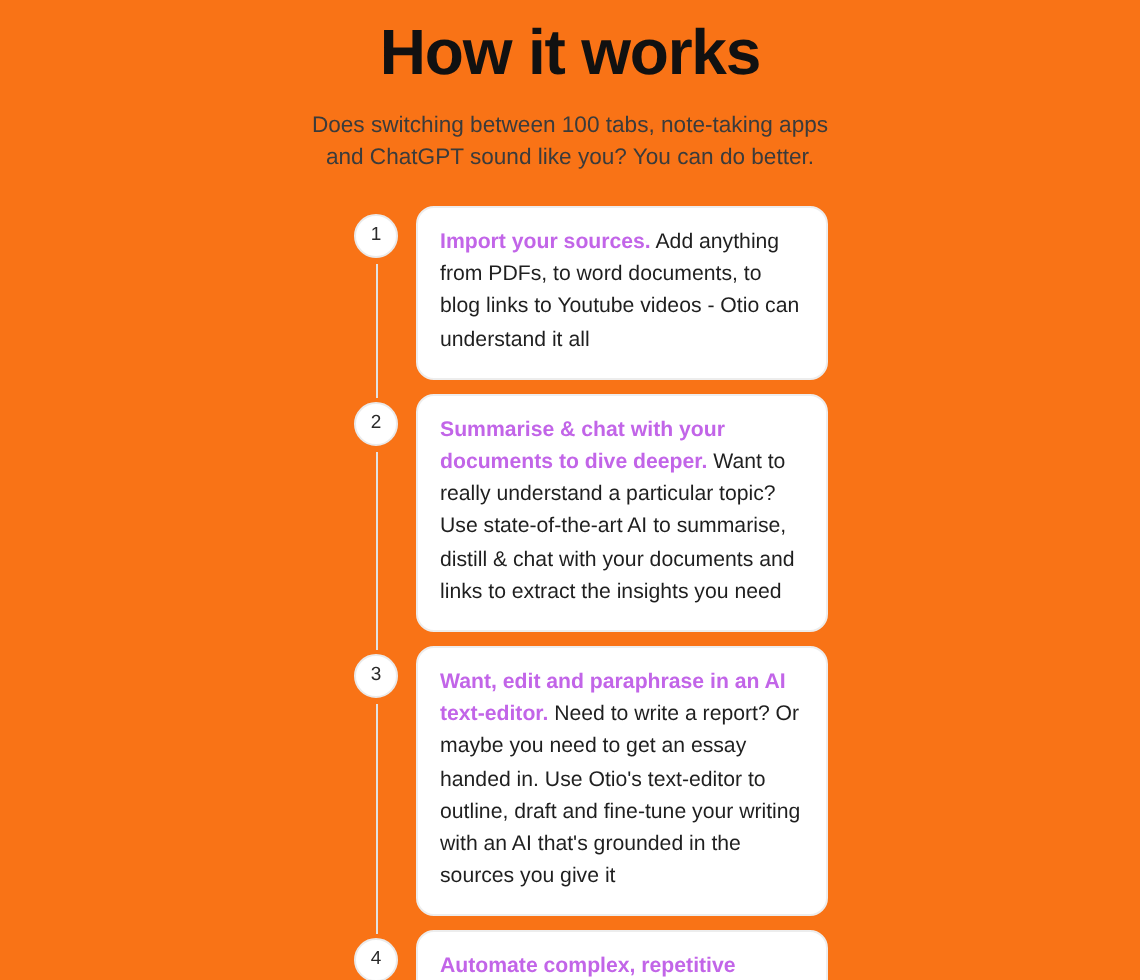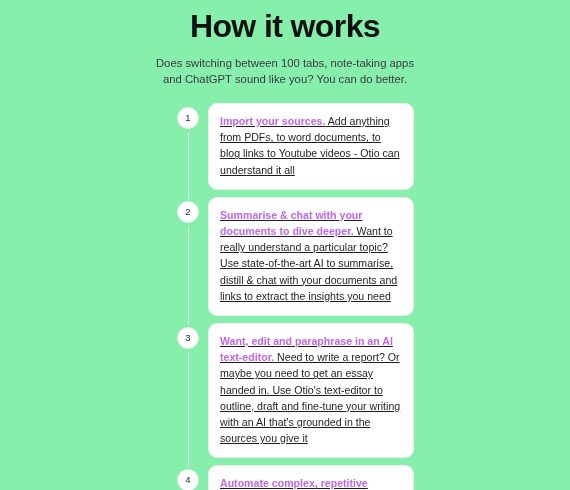--- a/index.html
+++ b/index.html
@@ -12,21 +12,21 @@
   body {
     background: #f7f7f7;
     font-family: "Liberation Sans", sans-serif;
     overflow: hidden;
   }
 
   .page {
     position: relative;
     width: 570px;
     height: 490px;
-    background: #86efac;
+    background: #f97316;
   }
 
   
   .header {
     padding-top: 6px;
     text-align: center;
   }
 
   .page-title {
     font-size: 32px;
@@ -101,21 +101,20 @@
     border: 1px solid #ededed;
     border-radius: 9px;
     padding: 9px 11px 11px 11px;
     margin-bottom: 6px;
   }
 
   .step-text {
     font-size: 10.6px;
     line-height: 16.2px;
     color: #1f1f1f;
-    text-decoration: underline;
   }
 
   .step-lead {
     font-weight: bold;
     color: #c265e8;
   }
 
   
   .step.s1 .step-card { margin-bottom: 7px; }
   .step.s2 .step-card { margin-bottom: 7px; }

